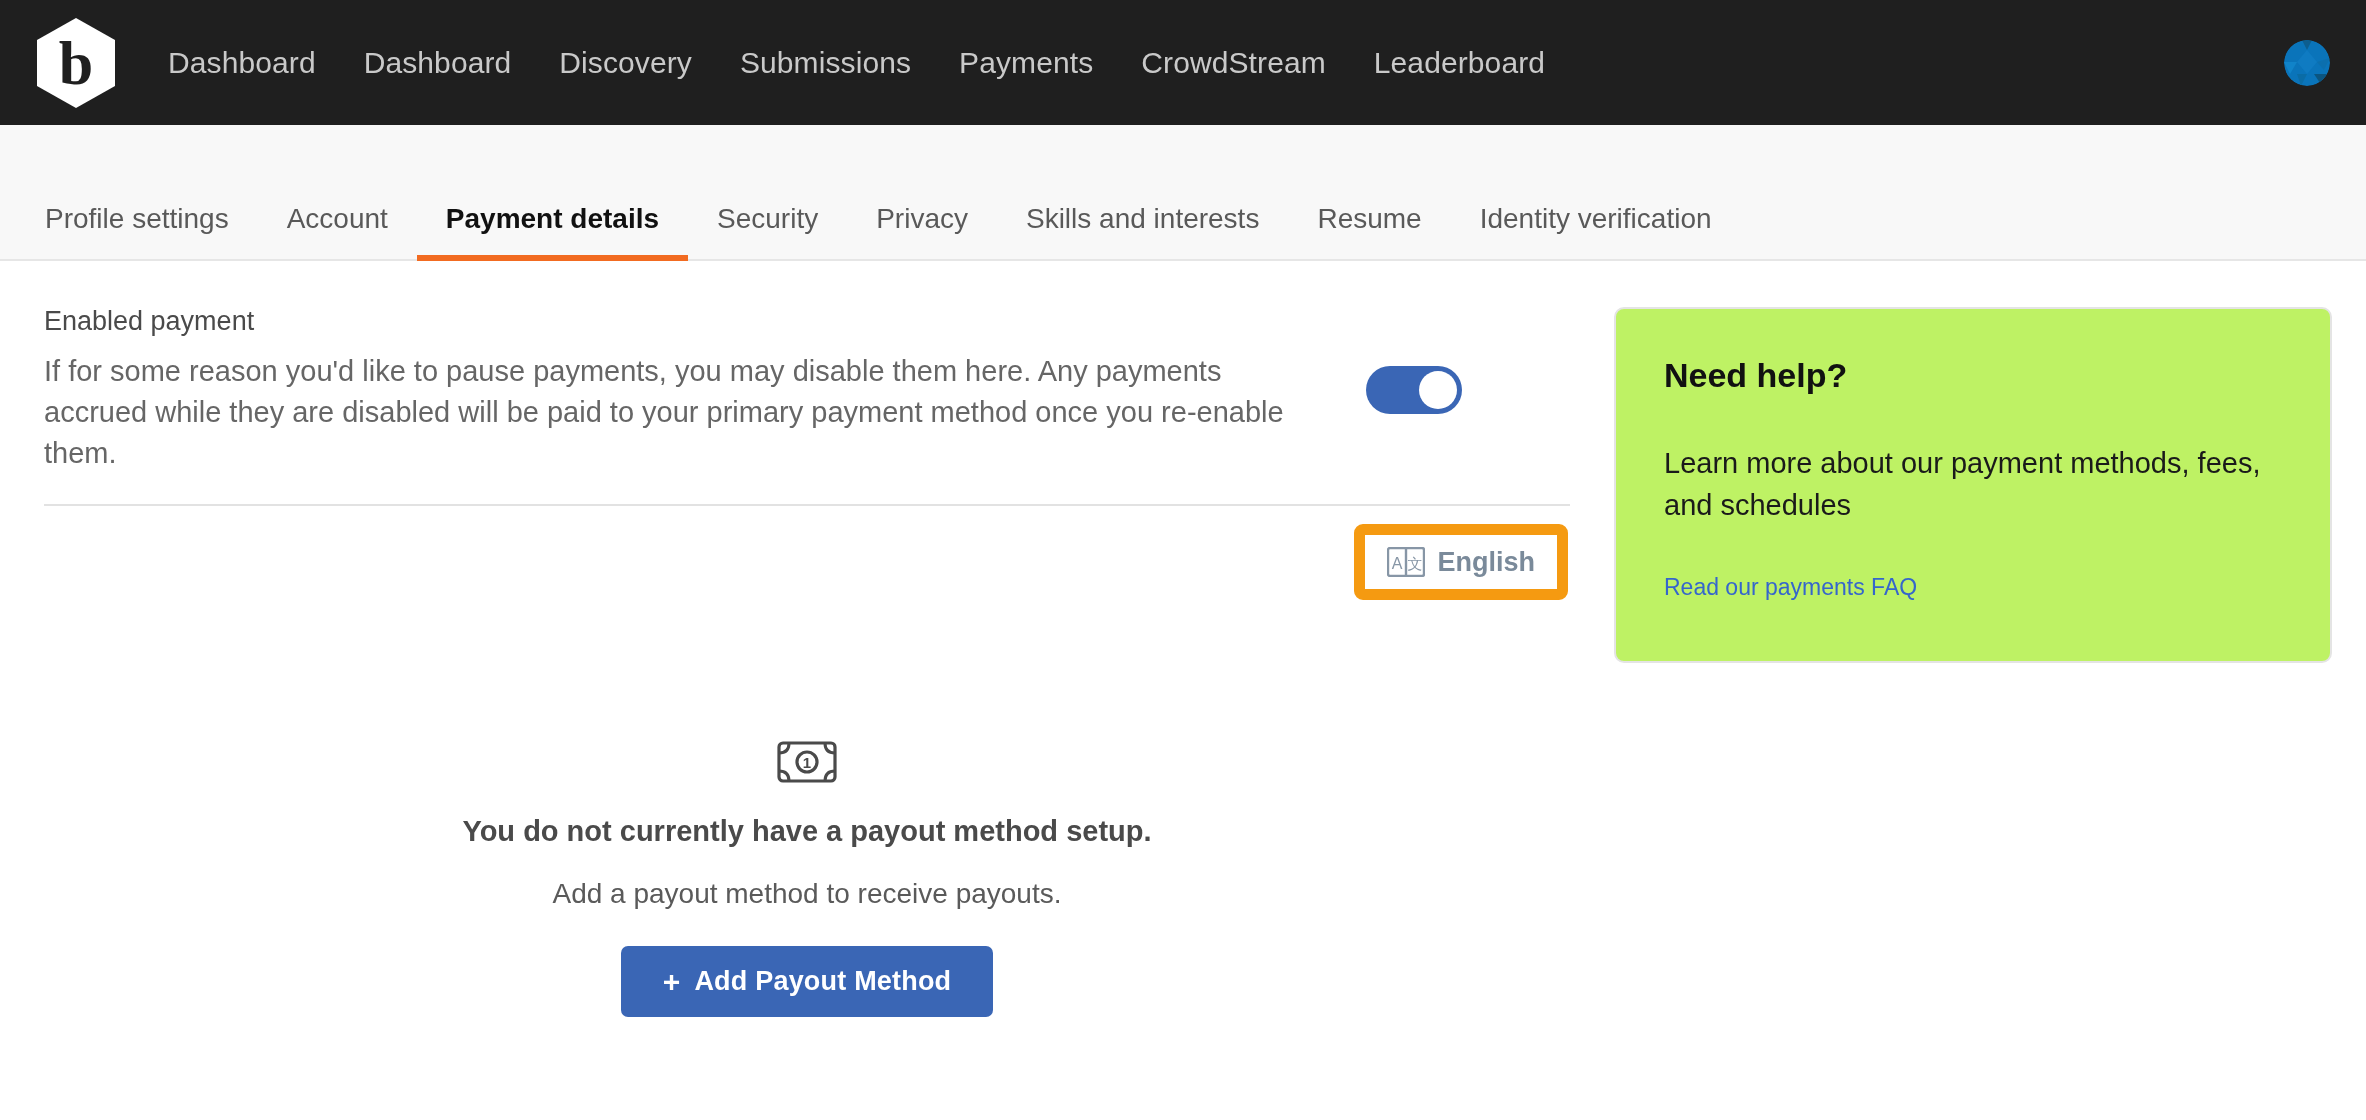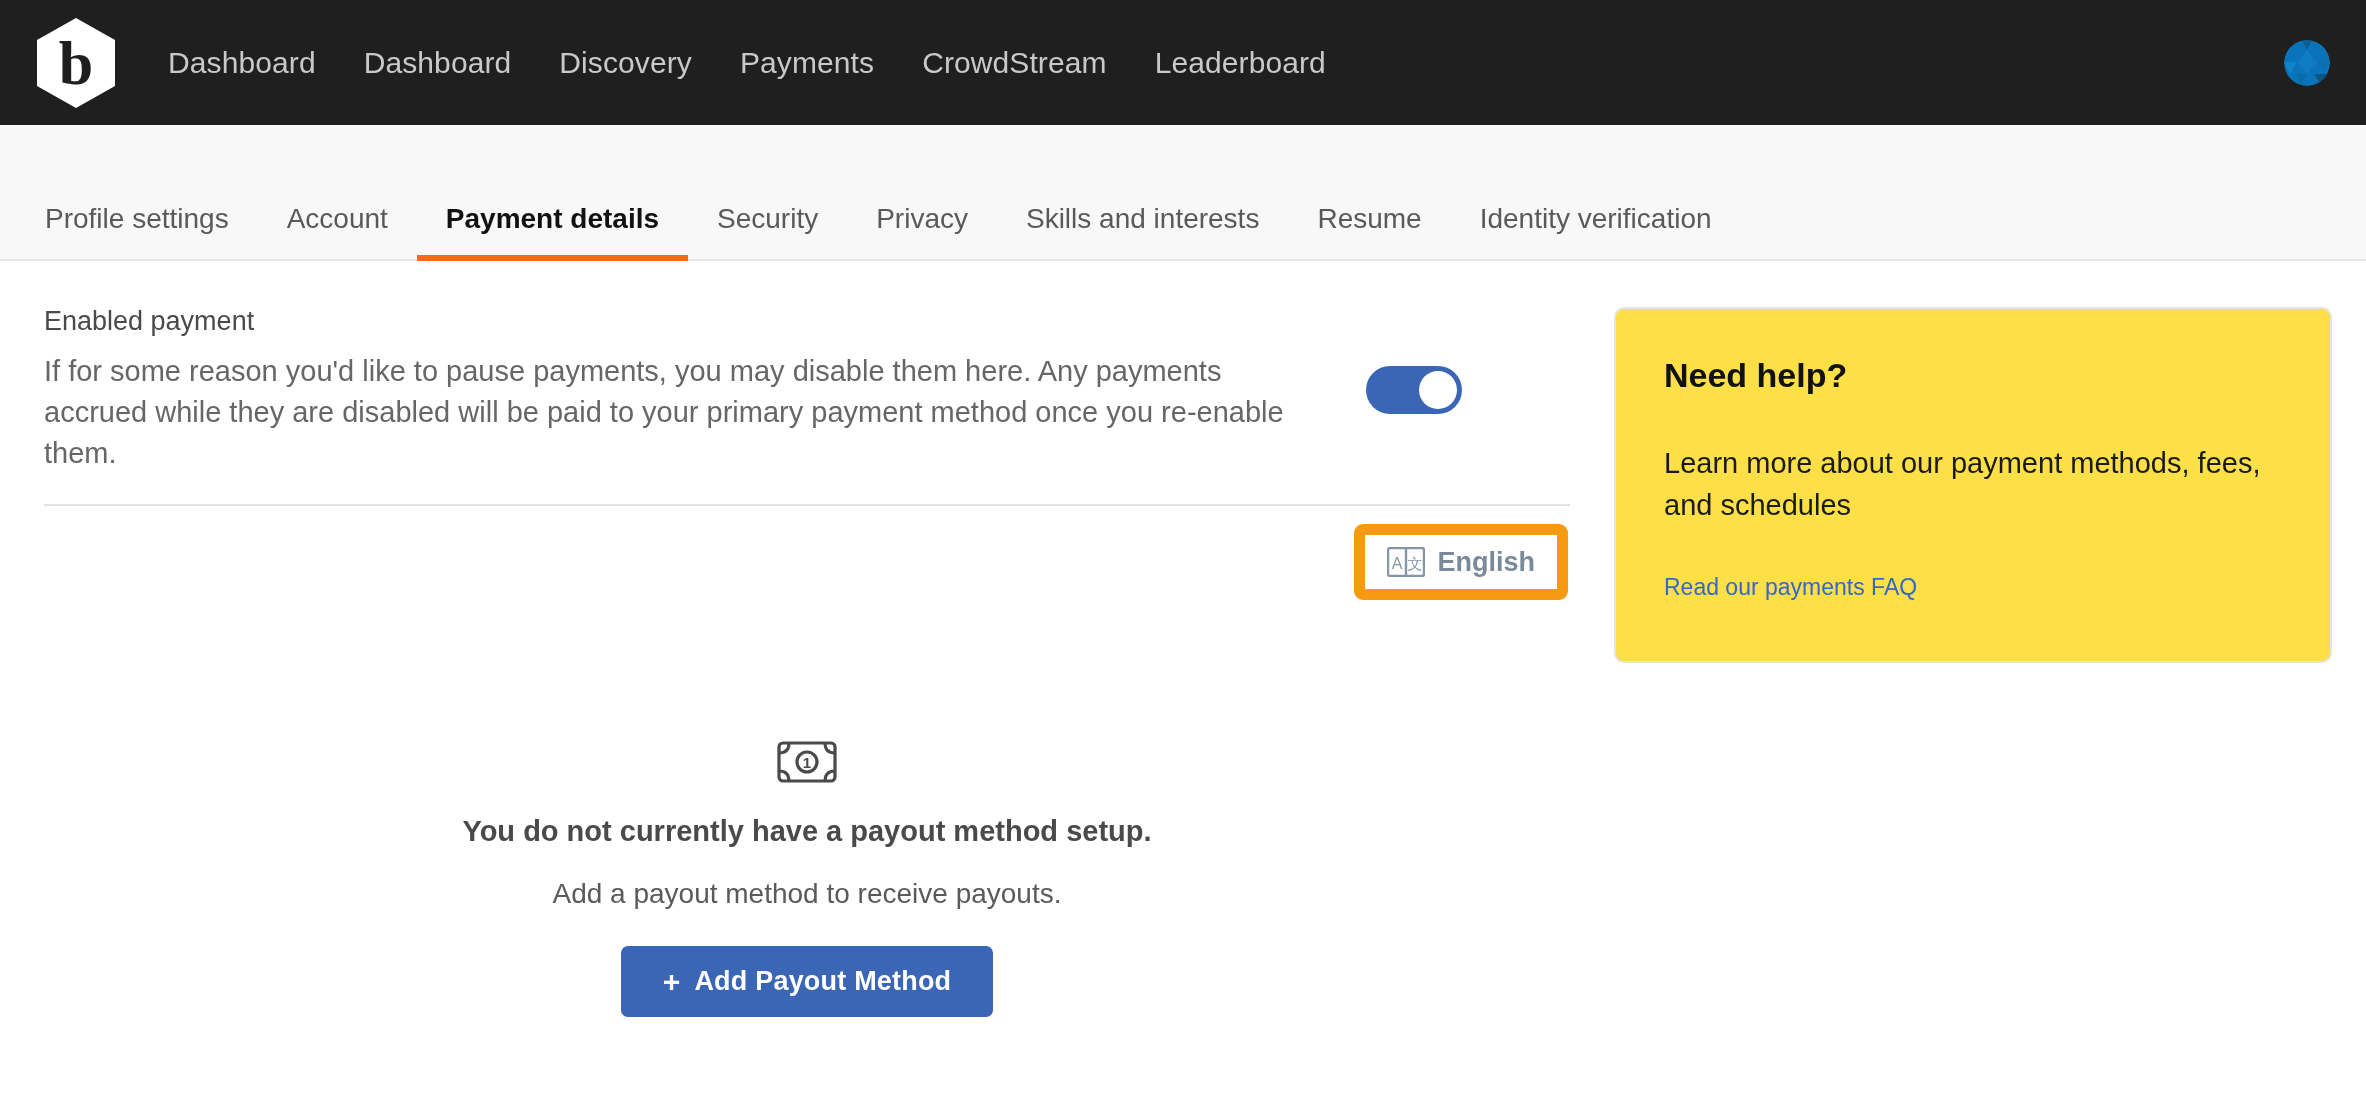--- a/index.html
+++ b/index.html
@@ -219,21 +219,21 @@
     cursor: pointer;
     font-family: "Liberation Sans", sans-serif;
     letter-spacing: .2px;
   }
   .primary-btn .plus { font-size: 30px; font-weight: bold; line-height: 1; }
 
   
   .help-card {
     border: 2px solid #e4e4e4;
     border-radius: 10px;
-    background: #fde047;
+    background: #bef264;
     padding: 46px 48px 60px 48px;
     width: 718px;
   }
   .help-title {
     font-size: 34px;
     font-weight: bold;
     color: #111111;
     margin-bottom: 46px;
     line-height: 1.2;
   }
@@ -258,20 +258,21 @@
     <svg width="84" height="94" viewBox="0 0 84 94" aria-hidden="true">
       <polygon points="42,2 81,24 81,70 42,92 3,70 3,24" fill="#ffffff"></polygon>
       <text x="42" y="68" text-anchor="middle" font-family="Liberation Serif, serif" font-size="62" font-weight="bold" fill="#1f1f1f">b</text>
     </svg>
   </div>
 
   <div class="nav-links">
     <a class="nav-link">Dashboard</a>
     <a class="nav-link">Dashboard</a>
     <a class="nav-link">Discovery</a>
+    <a class="nav-link">Submissions</a>
     <a class="nav-link">Payments</a>
     <a class="nav-link">CrowdStream</a>
     <a class="nav-link">Leaderboard</a>
   </div>
 
   <div class="avatar-wrap">
     <svg class="avatar" viewBox="0 0 46 46" aria-hidden="true">
       <defs>
           <clipPath id="avclip">
             <circle cx="23" cy="23" r="23"></circle>

